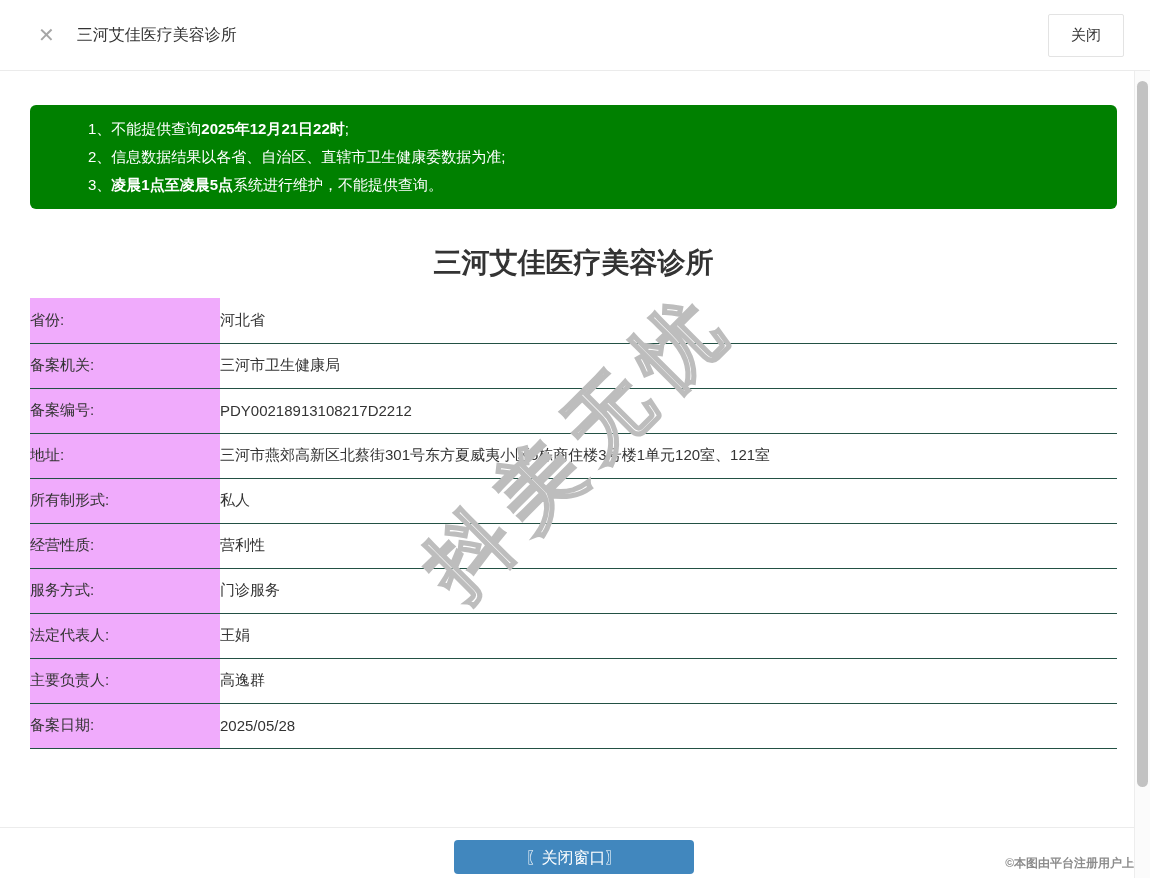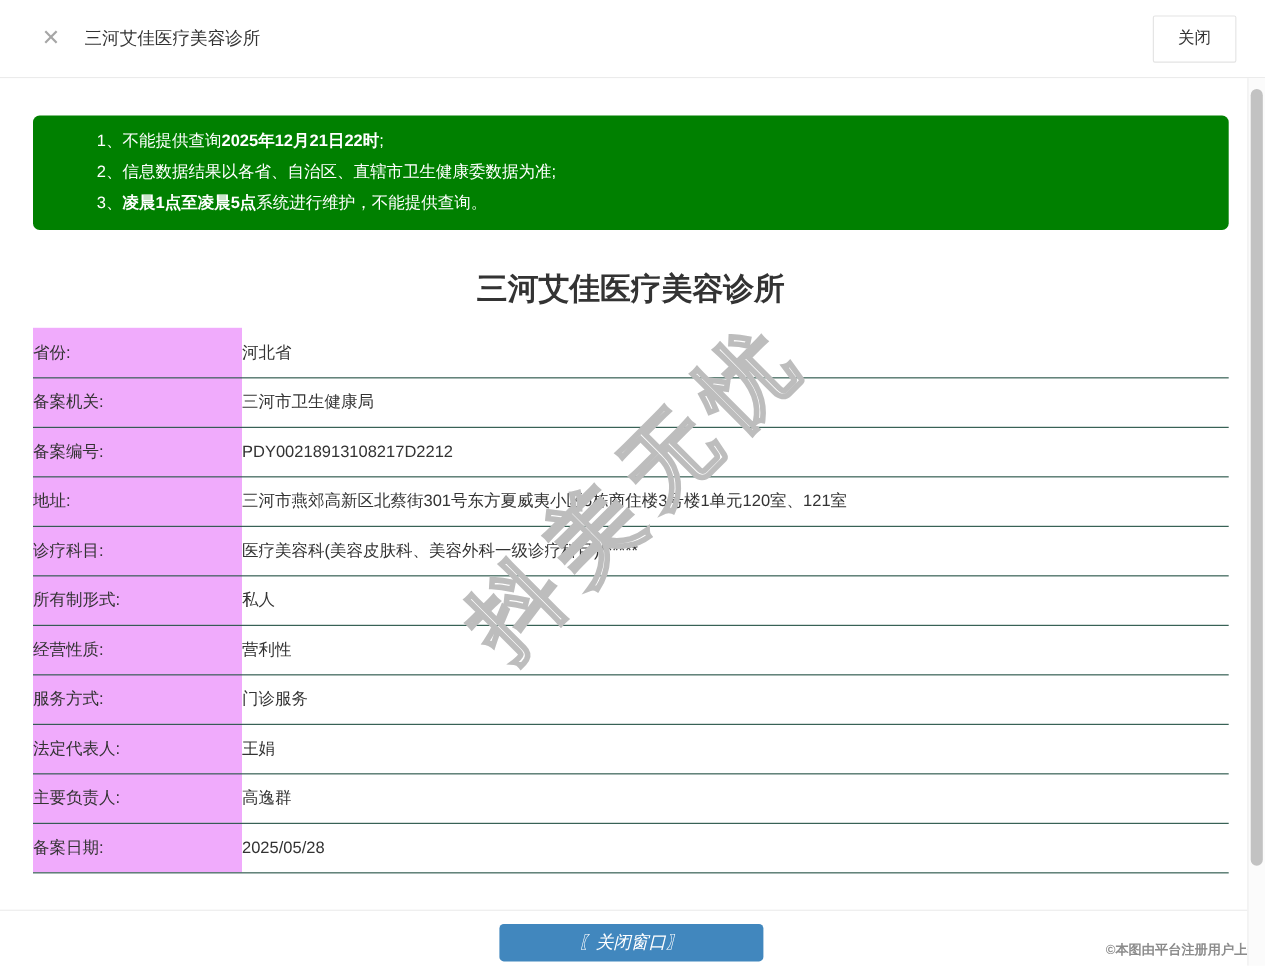--- a/index.html
+++ b/index.html
@@ -50,21 +50,21 @@
   .info-table td { border-bottom: 1px solid #235144; height: 45px; padding: 0; vertical-align: middle; }
   .label-cell { background: #f0abfc; width: 190px; padding-left: 10px; }
   .value-cell { padding-left: 15px; }
 
   
   .footer-divider { position: absolute; left: 0; right: 16px; top: 827px; border-top: 1px solid #ececec; }
   .footer { position: absolute; top: 840px; left: 30px; width: 1087px; display: flex; justify-content: center; }
   .close-window-btn {
     background: #4187be; color: #fff; border: none; border-radius: 4px;
     font-size: 16px; width: 240px; height: 34px; line-height: 34px;
-    cursor: pointer; text-align: center; font-family: inherit; font-style: italic;
+    cursor: pointer; text-align: center; font-family: inherit;
   }
 
   
   .scrollbar-track {
     position: absolute; top: 71px; right: 0; bottom: 0; width: 16px;
     background: #fbfbfb; border-left: 1px solid #ededed;
   }
   .scrollbar-thumb {
     position: absolute; top: 10px; left: 2px; width: 11px; height: 706px;
     background: #c2c2c2; border-radius: 6px;
@@ -122,24 +122,20 @@
   <tr>
     <td class="label-cell">备案编号:</td>
     <td class="value-cell">PDY00218913108217D2212</td>
   </tr>
 
   <tr>
     <td class="label-cell">地址:</td>
     <td class="value-cell">三河市燕郊高新区北蔡街301号东方夏威夷小区5栋商住楼3号楼1单元120室、121室</td>
   </tr>
 
-  <tr>
-    <td class="label-cell">诊疗科目:</td>
-    <td class="value-cell">医疗美容科(美容皮肤科、美容外科一级诊疗科目)******</td>
-  </tr>
 
   <tr>
     <td class="label-cell">所有制形式:</td>
     <td class="value-cell">私人</td>
   </tr>
 
   <tr>
     <td class="label-cell">经营性质:</td>
     <td class="value-cell">营利性</td>
   </tr>

